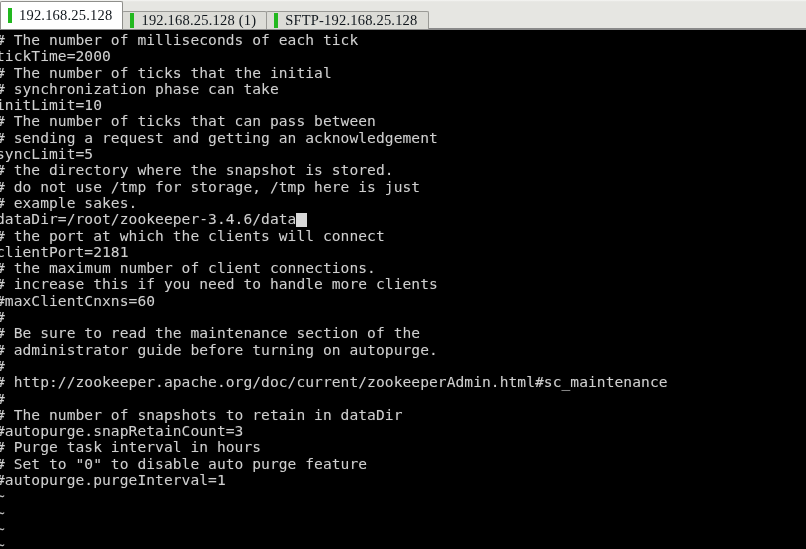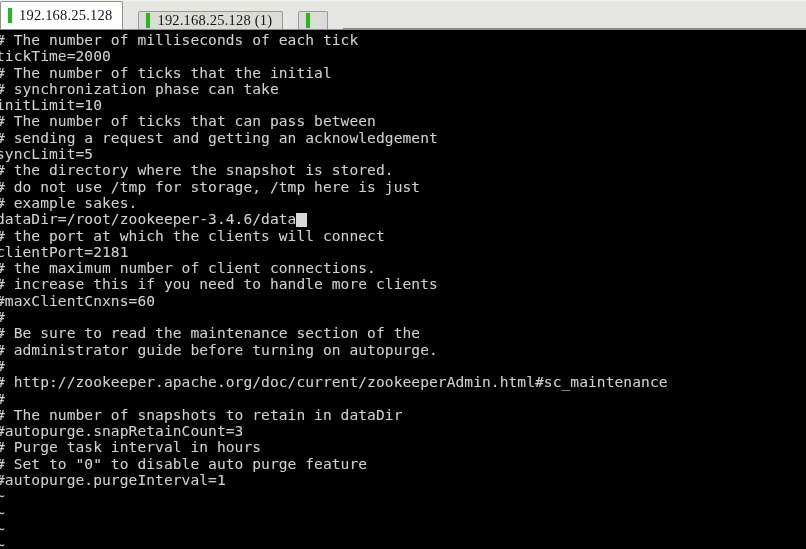--- a/index.html
+++ b/index.html
@@ -24,21 +24,20 @@
     position: absolute;
     left: 0; top: 0;
     width: 806px;
     height: 30px;
     background: #e6e6e2;
     border-bottom: 1px solid #8a8a8a;
     display: flex;
     align-items: flex-end;
     padding-top: 2px;
     overflow: hidden;
-    gap: 16px;
   }
 
   .tabbar::before {
     content: "";
     position: absolute;
     left: 0; top: 0;
     width: 100%;
     height: 2px;
     background: linear-gradient(#f6f6f4, #e4e4e0);
   }
@@ -150,20 +149,21 @@
     <div class="tab active">
       <span class="tab-indicator"></span>
       <span class="tab-label">192.168.25.128</span>
     </div>
     <div class="tab">
       <span class="tab-indicator"></span>
       <span class="tab-label">192.168.25.128 (1)</span>
     </div>
     <div class="tab">
       <span class="tab-indicator"></span>
+      <span class="tab-label">SFTP-192.168.25.128</span>
     </div>
     <div class="tabbar-filler"></div>
   </div>
 
   <div class="terminal">
     <div class="term-inner" id="term-inner">
         <div class="tline"># The number of milliseconds of each tick</div>
         <div class="tline">tickTime=2000</div>
         <div class="tline"># The number of ticks that the initial</div>
         <div class="tline"># synchronization phase can take</div>

